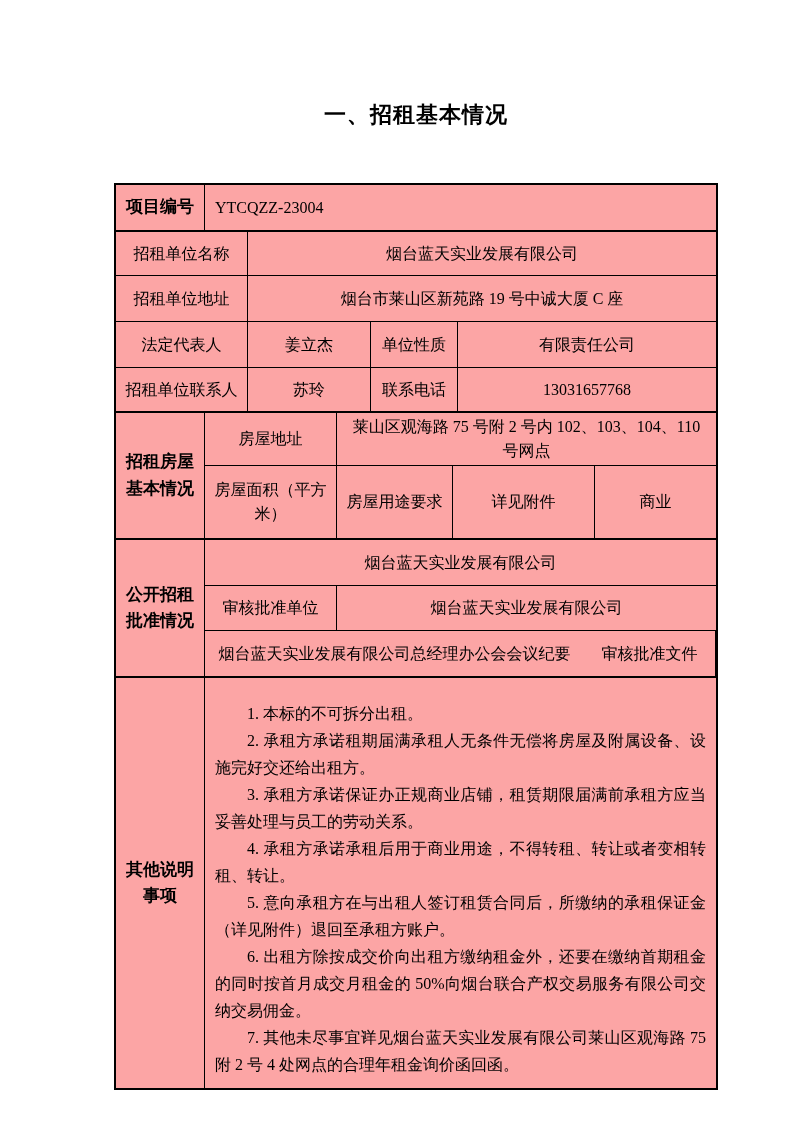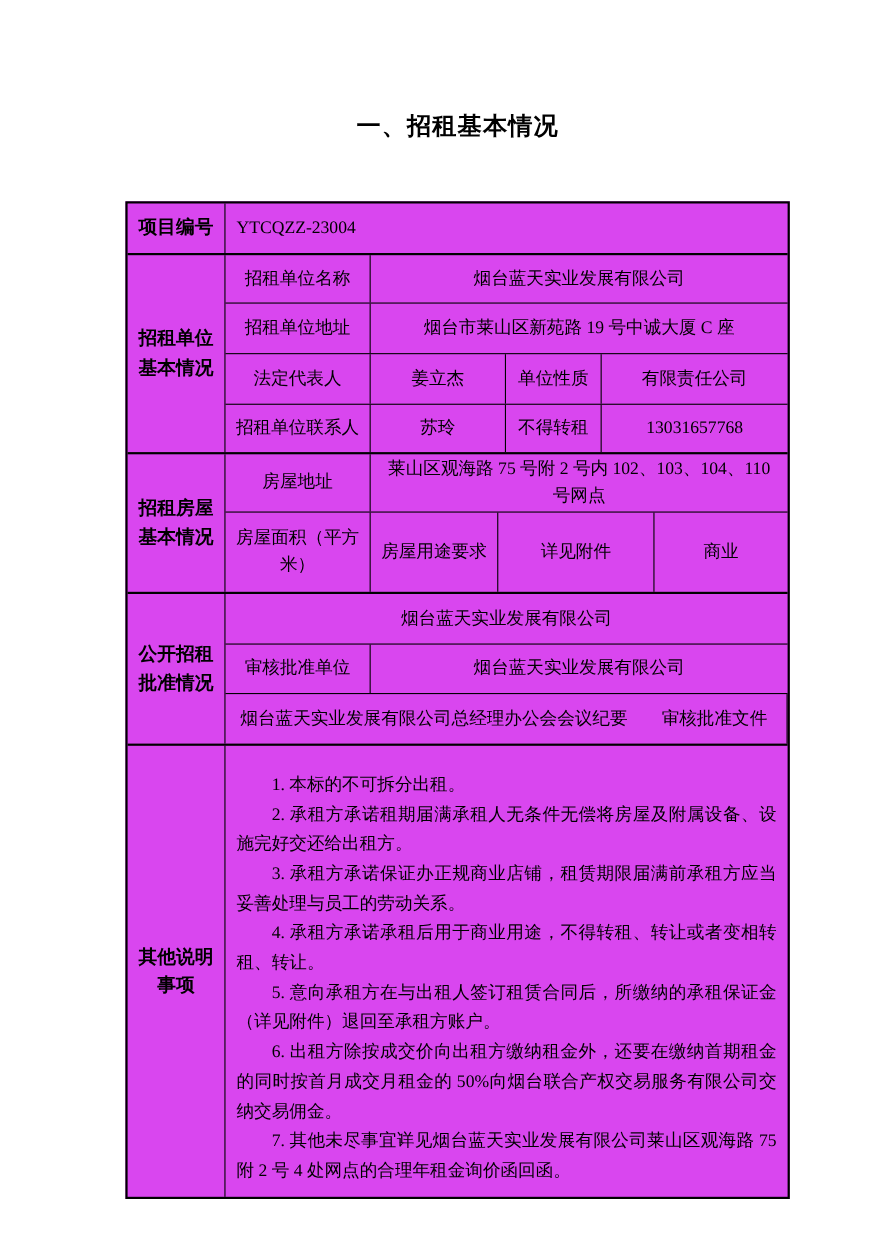--- a/index.html
+++ b/index.html
@@ -24,21 +24,21 @@
     font-size: 22px;
     font-weight: bold;
     letter-spacing: 1px;
   }
   .big-table {
     position: absolute;
     top: 183px;
     left: 114px;
     width: 604px;
     border: 2px solid #000;
-    background: #d946ef;
+    background: #fca5a5;
   }
   .tgroup { display: flex; }
   .tgroup.sep { border-top: 2px solid #000; }
   .colA {
     width: 89px;
     flex: 0 0 89px;
     border-right: 1px solid #000;
     display: flex;
     align-items: center;
     justify-content: center;
@@ -106,40 +106,39 @@
     <div class="tgroup">
       <div class="colA h45">项目编号</div>
       <div class="rows">
         <div class="trow h45">
           <div class="cell value left">YTCQZZ-23004</div>
         </div>
       </div>
     </div>
 
     <div class="tgroup sep">
-      <div class="colA">招租单位基本情况</div>
       <div class="rows">
         <div class="trow h43">
           <div class="cell label">招租单位名称</div>
           <div class="cell value">烟台蓝天实业发展有限公司</div>
         </div>
         <div class="trow h46">
           <div class="cell label">招租单位地址</div>
           <div class="cell value">烟台市莱山区新苑路 19 号中诚大厦 C 座</div>
         </div>
         <div class="trow h46">
           <div class="cell label">法定代表人</div>
           <div class="cell v-narrow bordered">姜立杰</div>
           <div class="cell l-mid bordered">单位性质</div>
           <div class="cell value">有限责任公司</div>
         </div>
         <div class="trow h44">
           <div class="cell label">招租单位联系人</div>
           <div class="cell v-narrow bordered">苏玲</div>
-          <div class="cell l-mid bordered">不得转租</div>
+          <div class="cell l-mid bordered">联系电话</div>
           <div class="cell value">13031657768</div>
         </div>
       </div>
     </div>
 
     <div class="tgroup sep">
       <div class="colA">招租房屋基本情况</div>
       <div class="rows">
         <div class="trow h45">
           <div class="cell label">房屋地址</div>

